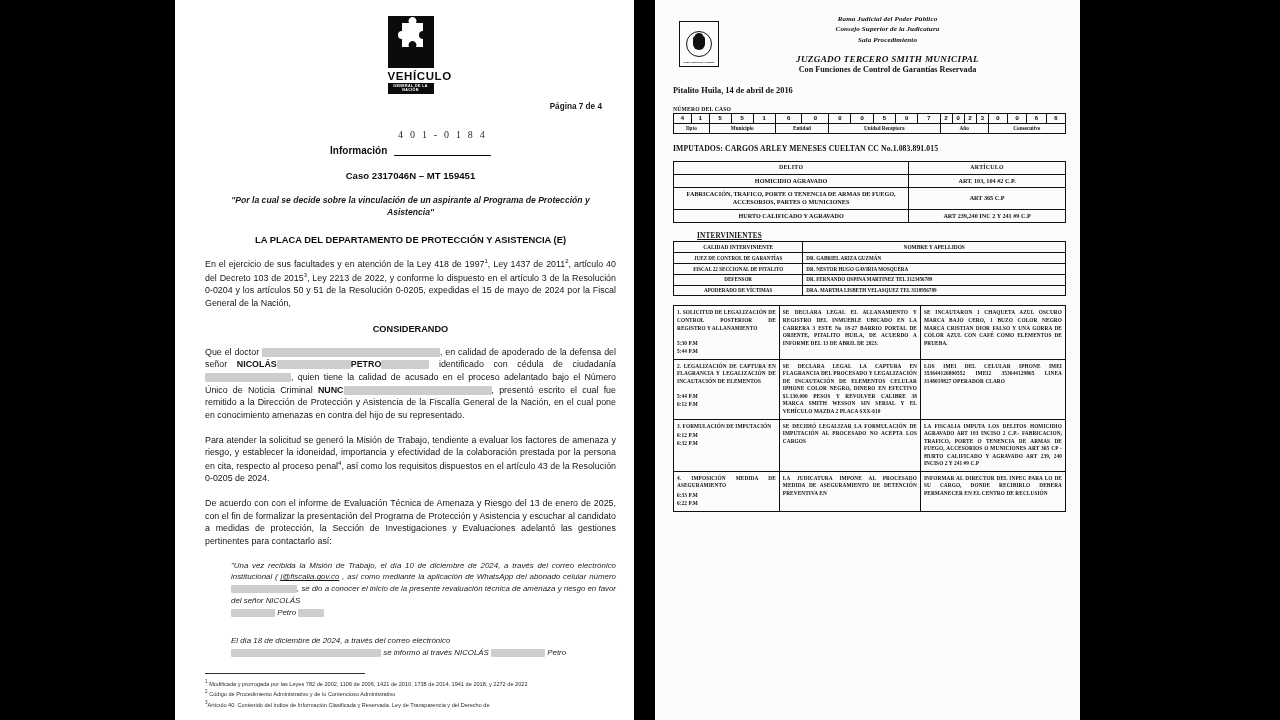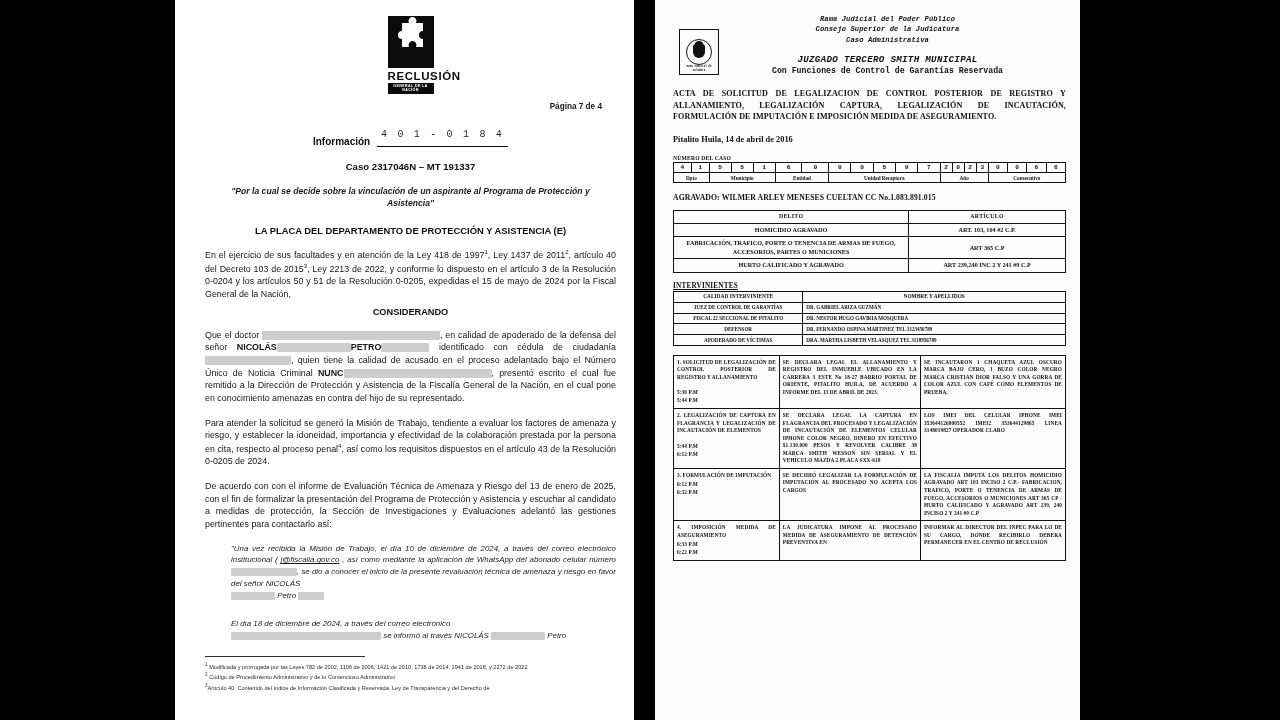--- a/index.html
+++ b/index.html
@@ -63,23 +63,23 @@
     margin-top: 18px;
     text-align: center;
     font-size: 10px;
     font-weight: bold;
     color: #111;
   }
   .res-line .lbl { margin-right: 4px; }
   .res-hand {
     display: inline-block;
     border-bottom: 1.2px solid #111;
-    padding: 0 4px 6px 4px;
+    padding: 0 4px 15px 4px;
     min-width: 96px;
-    font-family: Liberation Mono, monospace;
+    font-family: Liberation Serif, serif;
     font-weight: normal;
     font-size: 10px;
     letter-spacing: 2.2px;
     color: #2a2a2a;
     vertical-align: bottom;
   }
   .caso-line {
     text-align: center;
     font-size: 9.6px;
     font-weight: bold;
@@ -108,21 +108,21 @@
     line-height: 1.42;
     color: #161616;
     margin-top: 12px;
   }
   .para b { font-weight: bold; }
   .para sup { font-size: 6px; }
   .considerando {
     text-align: center;
     font-weight: bold;
     font-size: 9.2px;
-    margin-top: 6px;
+    margin-top: 14px;
     color: #111;
   }
   .redact {
     display: inline-block;
     background: #c9c9c9;
     color: transparent;
     vertical-align: middle;
     height: 9px;
     border-radius: 1px;
   }
@@ -151,21 +151,21 @@
   
   #doc-right {
     position: absolute;
     left: 655px; top: 0; width: 425px; height: 720px;
     background: #fcfcfc;
     padding: 14px 14px 0 18px;
     overflow: hidden;
     color: #101010;
     font-family: "Liberation Serif", serif;
   }
-  .r-head { display: flex; align-items: flex-end; font-family: Liberation Mono, monospace; }
+  .r-head { display: flex; align-items: center; }
   .escudo {
     width: 40px; height: 46px;
     border: 1.1px solid #111;
     position: relative;
     flex: 0 0 auto;
     margin-left: 6px;
   }
   .escudo .ring {
     position: absolute; left: 50%; top: 9px;
     transform: translateX(-50%);
@@ -252,21 +252,21 @@
     font-size: 6.2px;
     font-weight: bold;
     text-align: center;
     padding: 2px 3px;
     line-height: 1.35;
   }
   table.delito th { font-size: 5.8px; letter-spacing: .3px; }
   .col-delito { width: 60%; }
   .r-interv-lbl {
     margin-top: 9px; font-size: 7.2px; font-weight: bold;
-    text-decoration: underline; letter-spacing: .2px;
+    text-decoration: underline; letter-spacing: .2px; margin-left: 24px;
   }
   table.interv { border-collapse: collapse; width: 100%; margin-top: 1px; }
   table.interv th, table.interv td {
     border: 0.9px solid #111;
     font-size: 5.1px;
     padding: 1.6px 3px;
     line-height: 1.3;
     font-weight: bold;
     vertical-align: top;
   }
@@ -297,32 +297,32 @@
 
   <div id="doc-left">
 
     <div class="fiscalia-logo">
       <div class="puzzle-box">
         <svg width="46" height="52" viewBox="0 0 46 52">
           <rect x="0" y="0" width="46" height="52" fill="#111"></rect>
           <path d="M14 7 h7 a4 4 0 1 1 7 0 h7 v8 a4 4 0 1 0 0 8 v8 h-7 a4 4 0 1 0 -7 0 h-7 v-8 a4 4 0 1 1 0 -8 z" fill="#fff"></path>
         </svg>
       </div>
-      <div class="fisc-word">RECLUSIÓN</div>
+      <div class="fisc-word">VEHÍCULO</div>
       <div class="fisc-sub">GENERAL DE LA NACIÓN</div>
     </div>
 
     <div class="page-num">Página 7 de 4</div>
 
     <div class="res-line">
       <span class="lbl">Información</span>
       <span class="res-hand">4 0 1 - 0 1 8 4</span>
     </div>
 
-    <div class="caso-line">Caso 2317046N – MT 191337</div>
+    <div class="caso-line">Caso 2317046N – MT 159451</div>
 
     <div class="porlacual">"Por la cual se decide sobre la vinculación de un aspirante al Programa de Protección y Asistencia"</div>
 
     <div class="jefe">LA PLACA DEL DEPARTAMENTO DE PROTECCIÓN Y ASISTENCIA (E)</div>
 
     <div class="para">
       <span>En el ejercicio de sus facultades y en atención de la Ley 418 de 1997</span><sup>1</sup><span>, Ley 1437 de 2011</span><sup>2</sup><span>, artículo 40 del Decreto 103 de 2015</span><sup>3</sup><span>, Ley 2213 de 2022, y conforme lo dispuesto en el artículo 3 de la Resolución 0-0204 y los artículos 50 y 51 de la Resolución 0-0205, expedidas el 15 de mayo de 2024 por la Fiscal General de la Nación,</span>
     </div>
 
     <div class="considerando">CONSIDERANDO</div>
@@ -359,27 +359,26 @@
       <div class="escudo">
         <div class="ring"></div>
         <div class="cap"></div>
         <div class="shield"></div>
         <div class="caption">Rama Judicial
 de Colombia</div>
       </div>
       <div class="r-head-text">
         <div class="r-rama">Rama Judicial del Poder Público</div>
         <div class="r-rama">Consejo Superior de la Judicatura</div>
-        <div class="r-rama">Caso Administrativa</div>
+        <div class="r-rama">Sala Procedimiento</div>
         <div class="r-juzgado">JUZGADO TERCERO SMITH MUNICIPAL</div>
         <div class="r-juzgado2">Con Funciones de Control de Garantías Reservada</div>
       </div>
     </div>
 
-    <div class="r-acta">ACTA DE SOLICITUD DE LEGALIZACION DE CONTROL POSTERIOR DE REGISTRO Y ALLANAMIENTO, LEGALIZACIÓN CAPTURA, LEGALIZACIÓN DE INCAUTACIÓN, FORMULACIÓN DE IMPUTACIÓN E IMPOSICIÓN MEDIDA DE ASEGURAMIENTO.</div>
 
     <div class="r-ciudad">Pitalito Huila, 14 de abril de 2016</div>
 
     <div class="r-numcaso-lbl">NÚMERO DEL CASO</div>
     <table class="numcaso">
       <tbody>
           <tr class="digits" id="digit-row">
             <td>4</td>
             <td>1</td>
             <td>5</td>
@@ -405,21 +404,21 @@
             <td colspan="2">Dpto</td>
             <td colspan="3">Municipio</td>
             <td colspan="2">Entidad</td>
             <td colspan="5">Unidad Receptora</td>
             <td colspan="4">Año</td>
             <td colspan="4">Consecutivo</td>
           </tr>
     </tbody>
       </table>
 
-    <div class="r-imputado">AGRAVADO: WILMER ARLEY MENESES CUELTAN CC No.1.083.891.015</div>
+    <div class="r-imputado">IMPUTADOS: CARGOS ARLEY MENESES CUELTAN CC No.1.083.891.015</div>
 
     <table class="delito">
       <tbody>
           <tr>
         <th class="col-delito">DELITO</th>
         <th>ARTÍCULO</th>
       </tr>
       <tr>
         <td>HOMICIDIO AGRAVADO</td>
         <td>ART. 103, 104 #2 C.P.</td>

